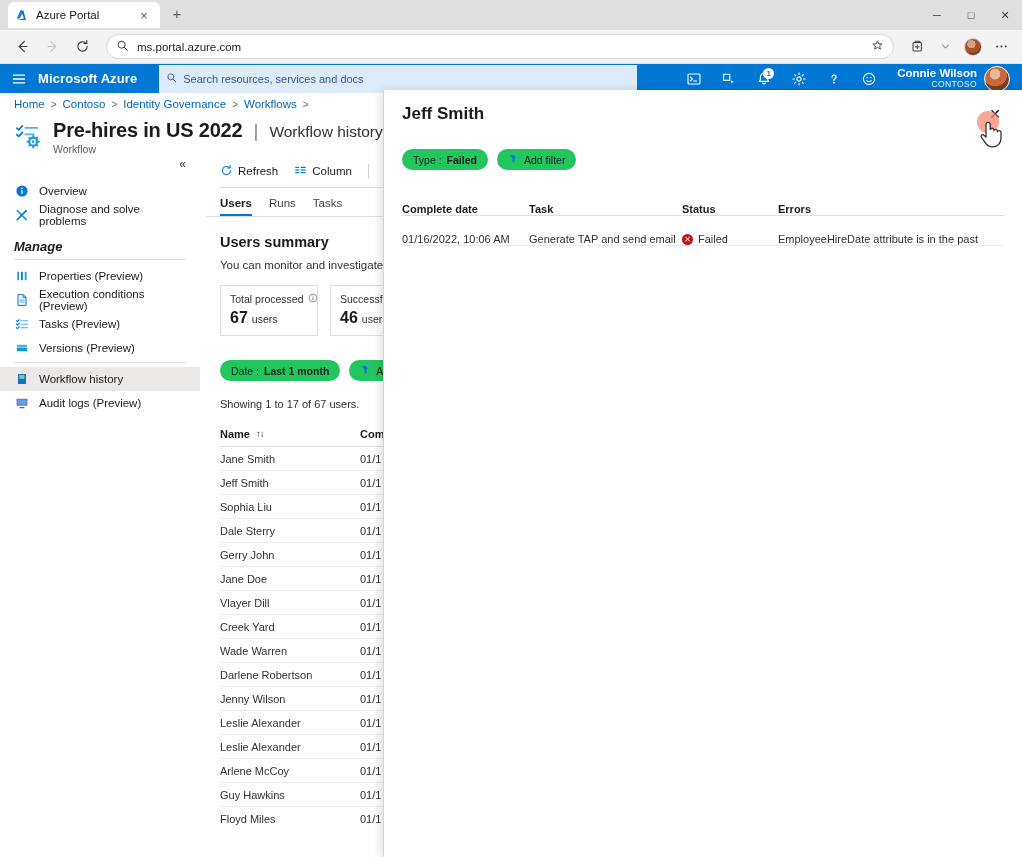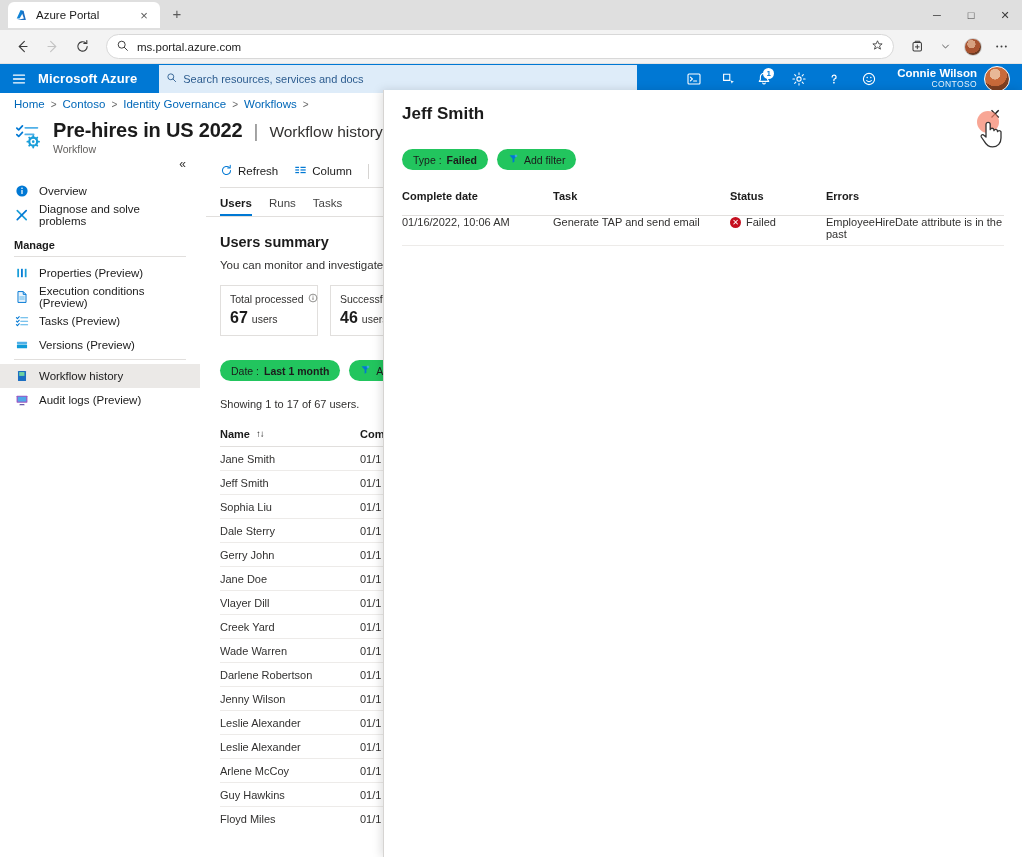--- a/index.html
+++ b/index.html
@@ -139,22 +139,23 @@
     padding: 0 14px 8px 0; color: #323130; font-size: 12px;
   }
   .sb-item {
     display: flex; align-items: center; gap: 9px;
     height: 24px; padding: 0 10px 0 14px;
     font-size: 11.5px; color: #1b1b1b;
   }
   .sb-item.active { background: #ebe9e7; }
   .sb-icon { width: 16px; height: 16px; flex: 0 0 16px; display: flex; align-items: center; justify-content: center; }
   .sb-section {
-    font-size: 11px; font-weight: 700; color: #1b1b1b;
+    font-size: 13px; font-weight: 700; color: #1b1b1b;
     padding: 12px 14px 3px 14px;
+    font-style: italic;
   }
   .sb-rule { height: 1px; background: #e1dfdd; margin: 2px 14px 4px 14px; }
 
   
   .az-main { flex: 1; padding: 0 0 0 6px; position: relative; overflow: hidden; }
   .mn-toolbar {
     display: flex; align-items: center; gap: 16px;
     height: 32px; padding: 0 14px; font-size: 11.5px; color: #1b1b1b;
   }
   .tb-btn { display: flex; align-items: center; gap: 5px; }
@@ -216,28 +217,28 @@
   .panel-head { display: flex; align-items: flex-start; padding: 14px 14px 0 18px; }
   .panel-title { font-size: 17px; font-weight: 600; color: #1b1b1b; flex: 1; }
   .panel-close {
     width: 26px; height: 26px; display: flex;
     align-items: center; justify-content: center;
     font-size: 14px; color: #1b1b1b; margin-top: -3px;
   }
   .panel-filters { display: flex; gap: 9px; padding: 22px 0 0 18px; }
   .panel-table { padding: 20px 18px 0 18px; }
   .ptr {
-    display: flex; align-items: flex-start; height: 30px;
-    font-size: 11px; color: #323130; border-bottom: 1px solid #edebe9; gap: 24px;
+    display: flex; align-items: flex-end; height: 30px;
+    font-size: 11px; color: #323130; border-bottom: 1px solid #edebe9;
   }
   .ptr.head { font-weight: 700; color: #1b1b1b; height: 26px; border-bottom: 1px solid #e1dfdd; }
   .ptd-date { width: 127px; flex: 0 0 127px; }
   .ptd-task { width: 153px; flex: 0 0 153px; }
   .ptd-status { width: 72px; flex: 0 0 72px; display: flex; align-items: center; gap: 5px; }
-  .ptd-err { flex: 1; }
+  .ptd-err { flex: 1; margin-left: 24px; }
   .err-dot {
     width: 11px; height: 11px; border-radius: 50%;
     background: #c50f1f; color: #fff; font-size: 8px;
     display: flex; align-items: center; justify-content: center; flex: 0 0 11px;
   }
 
   
   .cursor-halo {
     position: absolute; width: 22px; height: 22px; border-radius: 50%;
     background: #f5836c; opacity: .72; z-index: 40;

